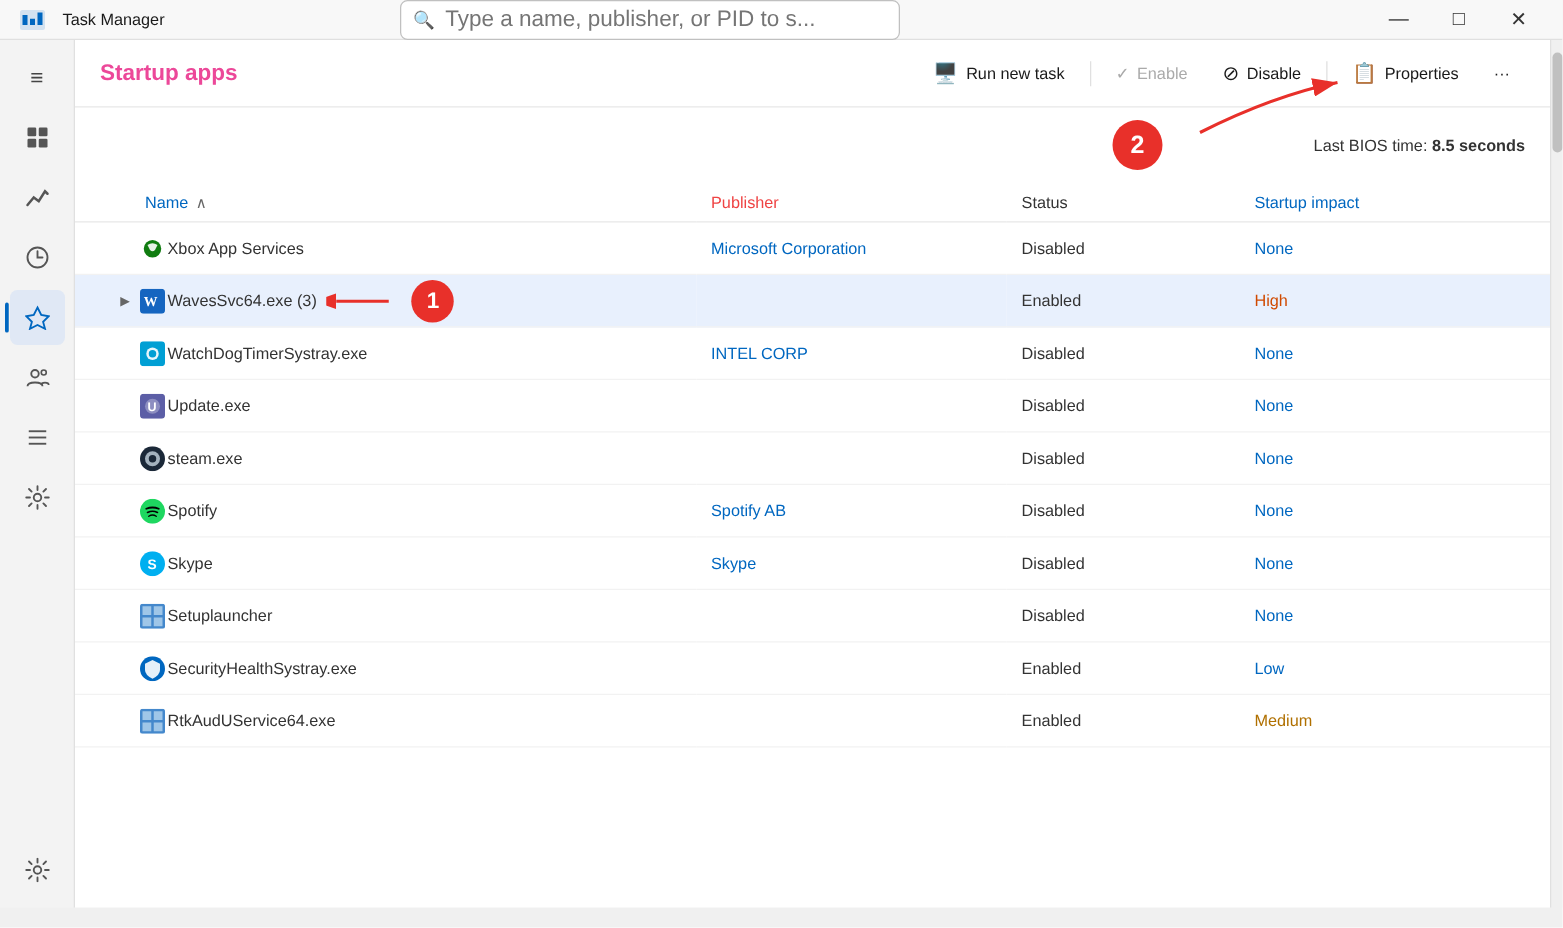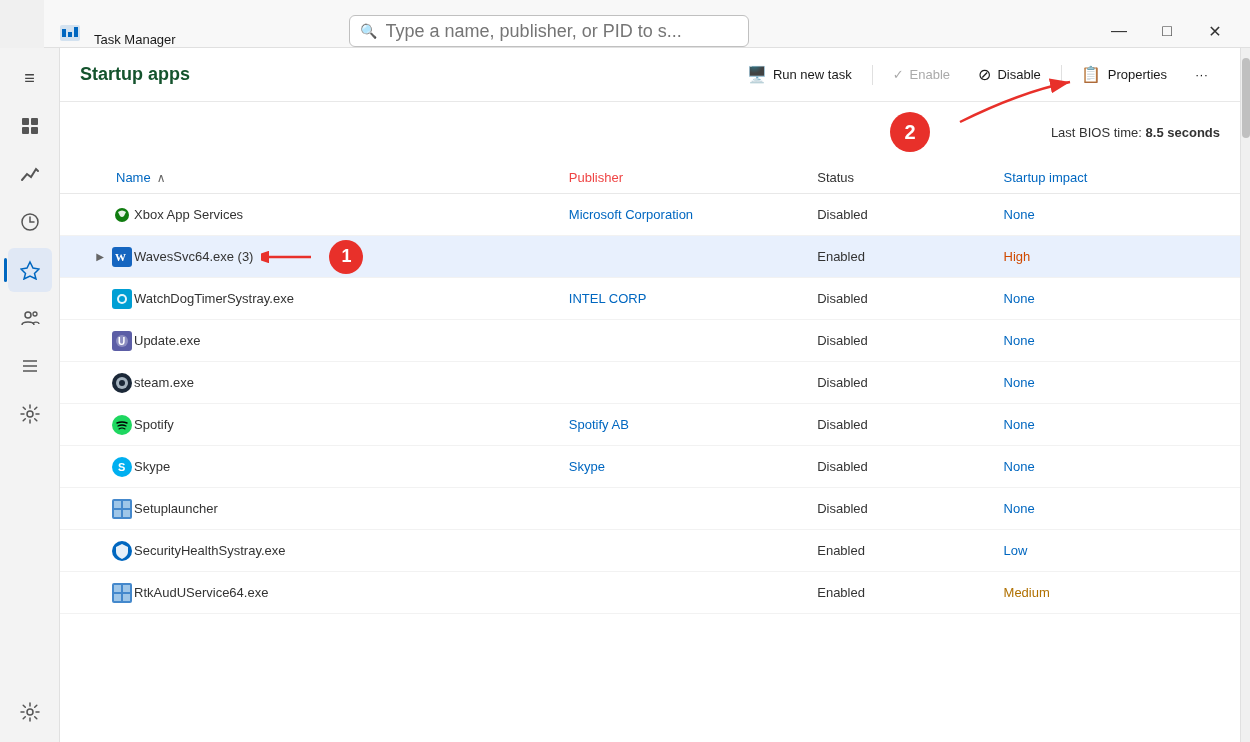--- a/index.html
+++ b/index.html
@@ -6,28 +6,27 @@
     body {
       width: 1250px;
       height: 742px;
       font-family: 'Segoe UI', sans-serif;
       background: #f0f0f0;
       overflow: hidden;
     }
 
     
     .titlebar {
-      height: 48px;
+      height: 32px;
       background: #f8f8f8;
       display: flex;
-      align-items: flex-end;
+      align-items: center;
       padding: 0 12px;
       border-bottom: 1px solid #e0e0e0;
       user-select: none;
-      margin-left: 44px;
     }
     .titlebar-icon {
       width: 28px;
       height: 28px;
       margin-right: 10px;
       display: flex;
       align-items: center;
       justify-content: center;
     }
     .titlebar-title {
@@ -141,21 +140,21 @@
       display: flex;
       align-items: center;
       padding: 0 20px;
       height: 54px;
       border-bottom: 1px solid #e8e8e8;
       flex-shrink: 0;
     }
     .page-title {
       font-size: 18px;
       font-weight: 600;
-      color: #14532d;
+      color: #ec4899;
       margin-right: auto;
     }
     .header-actions {
       display: flex;
       align-items: center;
       gap: 4px;
     }
     .header-btn {
       display: flex;
       align-items: center;

